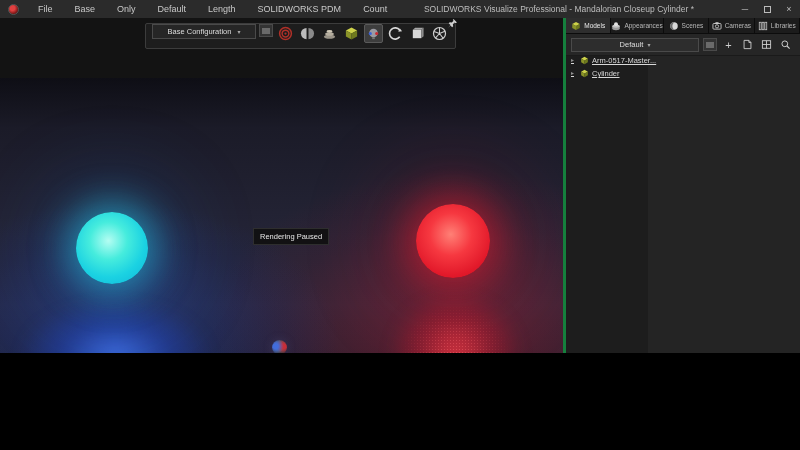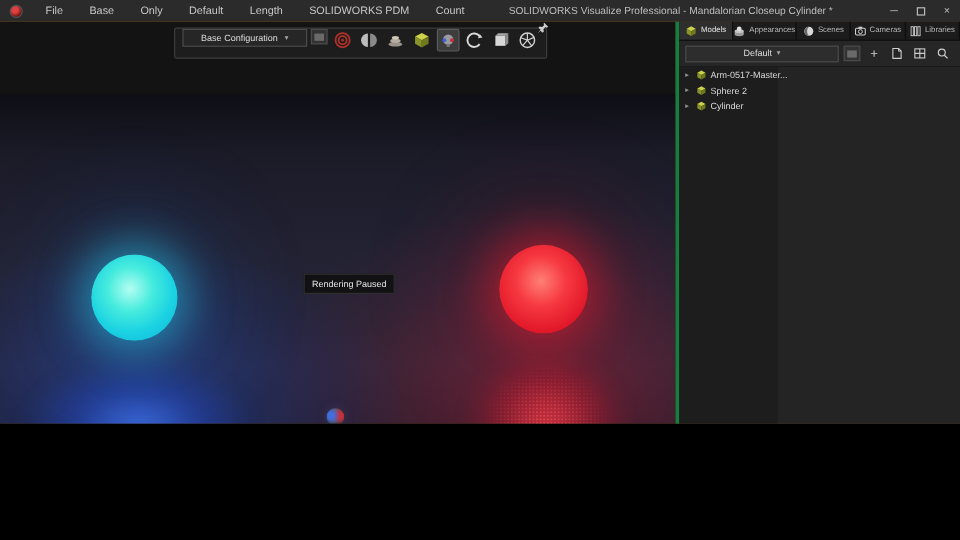--- a/index.html
+++ b/index.html
@@ -87,21 +87,21 @@
   .tabbar { display:flex; height:16px; background:#181818; border-bottom:1px solid #0c0c0c; }
   .tab { flex:1; display:flex; align-items:center; justify-content:center; gap:3px; font-size:6.5px;
     color:#b8b8b8; border-right:1px solid #0c0c0c; background:#1c1c1c; }
   .tab.sel { background:#2e2e2e; color:#e8e8e8; }
   .panel-tools { height:22px; display:flex; align-items:center; gap:4px; padding:0 5px; background:#262626; border-bottom:1px solid #1a1a1a; }
   .preset-dd { width:128px; height:14px; background:#2d2d2d; border:1px solid #4a4a4a; display:flex;
     align-items:center; justify-content:center; gap:4px; font-size:7.5px; color:#ddd; }
   .pbtn { width:15px; height:15px; display:flex; align-items:center; justify-content:center; color:#ccc; font-size:11px; }
   .tree { position:absolute; top:38px; left:0; right:0; bottom:0;
     background:linear-gradient(90deg, #1d1d1d 0, #1d1d1d 82px, #242424 82px); }
-  .tree-row { display:flex; align-items:center; height:13px; gap:3px; padding-left:5px; font-size:7.5px; color:#d8d8d8; }
+  .tree-row { display:flex; align-items:flex-start; height:13px; gap:3px; padding-left:5px; font-size:7.5px; color:#d8d8d8;text-decoration:underline; }
   .tree-row .arr { font-size:6px; color:#8f8f8f; width:6px; }
 
   svg { display:block; }
 </style>
 </head>
 <body>
 
 <div class="window">
 
   <div class="titlebar">
@@ -314,27 +314,18 @@
           </svg>
         <span>Arm-0517-Master...</span>
       </div>
       <div class="tree-row">
         <span class="arr">▸</span>
         <svg width="9" height="9" viewBox="0 0 16 16">
             <polygon points="8,1.5 14,4.8 8,8.1 2,4.8" fill="#cdd24a"></polygon>
             <polygon points="2,4.8 8,8.1 8,14.5 2,11.2" fill="#8a9328"></polygon>
             <polygon points="14,4.8 8,8.1 8,14.5 14,11.2" fill="#6f7a1e"></polygon>
           </svg>
-        <span>Sphere 2</span>
-      </div>
-      <div class="tree-row">
-        <span class="arr">▸</span>
-        <svg width="9" height="9" viewBox="0 0 16 16">
-            <polygon points="8,1.5 14,4.8 8,8.1 2,4.8" fill="#cdd24a"></polygon>
-            <polygon points="2,4.8 8,8.1 8,14.5 2,11.2" fill="#8a9328"></polygon>
-            <polygon points="14,4.8 8,8.1 8,14.5 14,11.2" fill="#6f7a1e"></polygon>
-          </svg>
         <span>Cylinder</span>
       </div>
     </div>
   </div>
 
 </div>
 
 </body></html>

